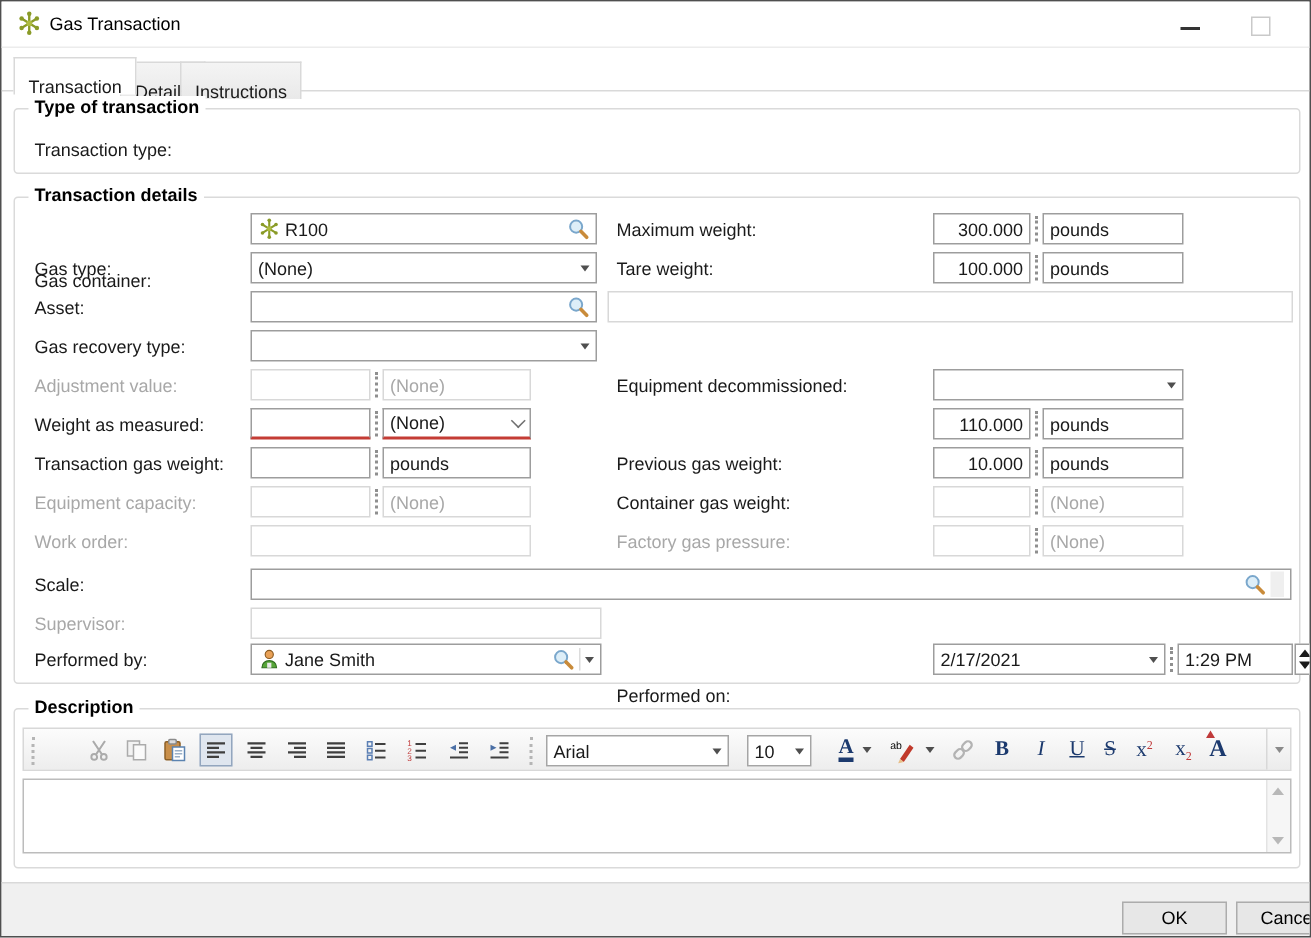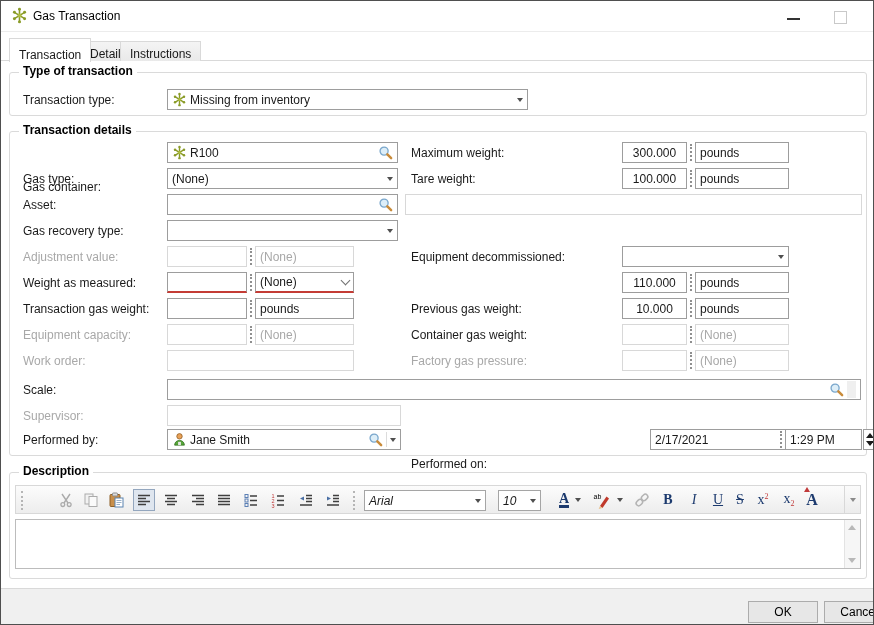--- a/index.html
+++ b/index.html
@@ -9,54 +9,54 @@
     font-family:"Liberation Sans", sans-serif; font-size:12px; color:#1a1a1a;
   }
   
   .titlebar{position:absolute;left:0;top:0;right:0;height:30px;background:#fff;border-bottom:1px solid #ececec;}
   .title-text{position:absolute;left:32px;top:8px;font-size:12px;color:#000;}
   .win-icon{position:absolute;left:10px;top:6px;}
   .btn-min{position:absolute;left:786px;top:17px;width:13px;height:2px;background:#333;}
   .btn-max{position:absolute;left:833px;top:10px;width:13px;height:13px;border:1px solid #c9c9c9;box-sizing:border-box;}
   
   .tabline{position:absolute;left:0;top:59px;right:0;height:1px;background:#d9d9d9;}
-  .tab{position:absolute;top:40px;height:20px;padding:0 9px;display:flex;align-items:flex-end;
+  .tab{position:absolute;top:40px;height:20px;padding:12px 9px;display:flex;align-items:flex-start;
        background:linear-gradient(#f4f4f4,#e9e9e9);border:1px solid #d9d9d9;border-bottom:none;box-sizing:border-box;}
   .tab.active{top:37px;height:24px;background:#fff;z-index:3;}
   
   .group{position:absolute;border:1px solid #dadada;border-radius:3px;box-sizing:border-box;}
   .gtitle{position:absolute;top:-9px;left:9px;background:#fff;padding:0 4px;font-weight:bold;color:#000;white-space:nowrap;}
   
   .lbl{position:absolute;white-space:nowrap;color:#1a1a1a;}
   .lbl.dis{color:#a8a8a8;}
   .fld{position:absolute;height:21px;box-sizing:border-box;border:1px solid #9d9d9d;background:#fff;
        display:flex;align-items:center;gap:3px;padding:0 4px;overflow:hidden;white-space:nowrap;}
   .fld.dis{border-color:#d8d8d8;color:#a8a8a8;}
-  .fld.num{justify-content:center;}
+  .fld.num{justify-content:flex-end;}
   .fld.req{border-bottom:2px solid #c43c35;}
   .tri{width:0;height:0;border-left:3.5px solid transparent;border-right:3.5px solid transparent;border-top:4px solid #4f4f4f;flex:0 0 auto;}
   .tri.right{margin-left:auto;}
   .chev{width:6px;height:6px;border-right:1.5px solid #707070;border-bottom:1.5px solid #707070;transform:rotate(45deg);margin-left:auto;margin-top:-3px;flex:0 0 auto;}
   .vdots{position:absolute;width:0;height:17px;border-left:2px dotted #8f8f8f;}
   .vsep{width:1px;height:15px;background:#dcdcdc;flex:0 0 auto;}
   .grow{flex:1;}
   .mag{flex:0 0 auto;}
   .spin{position:absolute;width:13px;height:21px;border:1px solid #9d9d9d;background:#fff;box-sizing:border-box;
         display:flex;flex-direction:column;align-items:center;justify-content:center;gap:3px;}
   .sp-up{width:0;height:0;border-left:4px solid transparent;border-right:4px solid transparent;border-bottom:5px solid #1a1a1a;}
   .sp-dn{width:0;height:0;border-left:4px solid transparent;border-right:4px solid transparent;border-top:5px solid #1a1a1a;}
   .scale-ghost{width:9px;height:17px;background:#efefef;flex:0 0 auto;}
   
   .toolbar{position:absolute;left:14px;top:484px;width:846px;height:29px;box-sizing:border-box;
            border:1px solid #d8d8d8;background:linear-gradient(#fcfcfc,#ededed);}
   .grip{position:absolute;top:5px;width:0;height:19px;border-left:2px dotted #b5b5b5;}
   .tbtn{position:absolute;top:3px;width:22px;height:22px;display:flex;align-items:center;justify-content:center;}
   .tbtn.pressed{background:#dfe6ef;border:1px solid #93a6be;box-sizing:border-box;}
   .tb-combo{position:absolute;top:4px;height:21px;box-sizing:border-box;border:1px solid #a5a5a5;background:#fff;
-            display:flex;align-items:center;padding:0 4px;gap:3px;font-style:italic;}
+            display:flex;align-items:center;padding:0 4px;gap:3px;}
   .serifL{font-family:"Liberation Serif", serif;font-size:14px;color:#1c3a6e;}
   .redmark{color:#c03a3a;font-family:"Liberation Serif", serif;}
   .overflow-btn{position:absolute;right:0;top:0;width:15px;height:27px;border-left:1px solid #d8d8d8;
                 display:flex;align-items:center;justify-content:center;background:linear-gradient(#fbfbfb,#ececec);}
   .overflow-btn .tri{border-top-color:#8a8a8a;}
   
   .textarea{position:absolute;left:14px;top:518px;width:846px;height:50px;box-sizing:border-box;
             border:1px solid #bcbcbc;background:#fff;}
   .scrollbar{position:absolute;right:0;top:0;bottom:0;width:15px;background:#f6f6f6;border-left:1px solid #e3e3e3;}
   .sb-up,.sb-dn{position:absolute;left:3px;width:0;height:0;border-left:4px solid transparent;border-right:4px solid transparent;}
@@ -101,36 +101,20 @@
       <span>Details</span>
     </div>
   <div class="tab" style="left:119px;">
       <span>Instructions</span>
     </div>
 
   <div class="group" style="left:8px;top:71px;width:858px;height:44px;padding-left:17px;">
     <span class="gtitle">Type of transaction</span>
   </div>
   <div class="lbl" style="left:22px;top:92px;">Transaction type:</div>
-  <div class="fld" style="left:166px;top:88px;width:361px;">
-    <svg class="mag" width="15" height="15" viewBox="0 0 16 16">
-        <g stroke="#8a9b28" stroke-width="1.5">
-          <path d="M8 2v12M3.2 5l9.6 6M12.8 5L3.2 11"></path>
-        </g>
-        <circle cx="8" cy="2" r="1.3" fill="#8a9b28"></circle>
-        <circle cx="8" cy="14" r="1.3" fill="#8a9b28"></circle>
-        <circle cx="3.2" cy="5" r="1.3" fill="#8a9b28"></circle>
-        <circle cx="12.8" cy="11" r="1.3" fill="#8a9b28"></circle>
-        <circle cx="12.8" cy="5" r="1.3" fill="#8a9b28"></circle>
-        <circle cx="3.2" cy="11" r="1.3" fill="#8a9b28"></circle>
-        <circle cx="8" cy="8" r="1.7" fill="#aebc3f"></circle>
-      </svg>
-    <span>Missing from inventory</span>
-    <span class="tri right"></span>
-  </div>
 
   <div class="group" style="left:8px;top:130px;width:858px;height:325px;">
     <span class="gtitle">Transaction details</span>
   </div>
 
   <div class="lbl" style="left:22px;top:145px;margin-top:34px;">Gas container:</div>
   <div class="fld" style="left:166px;top:141px;width:231px;">
     <svg class="mag" width="15" height="15" viewBox="0 0 16 16">
         <g stroke="#8a9b28" stroke-width="1.5">
           <path d="M8 2v12M3.2 5l9.6 6M12.8 5L3.2 11"></path>
@@ -299,21 +283,21 @@
     <span>Jane Smith</span>
     <svg class="mag" style="margin-left:auto;" width="15" height="15" viewBox="0 0 16 16">
         <circle cx="6.5" cy="6.5" r="4.3" fill="#ddeef8" stroke="#7aa7cc" stroke-width="1.4"></circle>
         <path d="M10 10L14 14" stroke="#c98b3a" stroke-width="2.6" stroke-linecap="round"></path>
       </svg>
     <span class="vsep"></span>
     <span class="tri"></span>
   </div>
 
   <div class="lbl" style="left:410px;top:456px;">Performed on:</div>
-  <div class="fld" style="left:621px;top:428px;width:155px;margin-left:28px;">
+  <div class="fld" style="left:621px;top:428px;width:155px;">
     <span>2/17/2021</span>
     <span class="tri right"></span>
   </div>
   <div class="vdots" style="left:779px;top:430px;"></div>
   <div class="fld" style="left:784px;top:428px;width:77px;">
     <span>1:29 PM</span>
   </div>
   <div class="spin" style="left:862px;top:428px;">
     <span class="sp-up"></span>
     <span class="sp-dn"></span>

